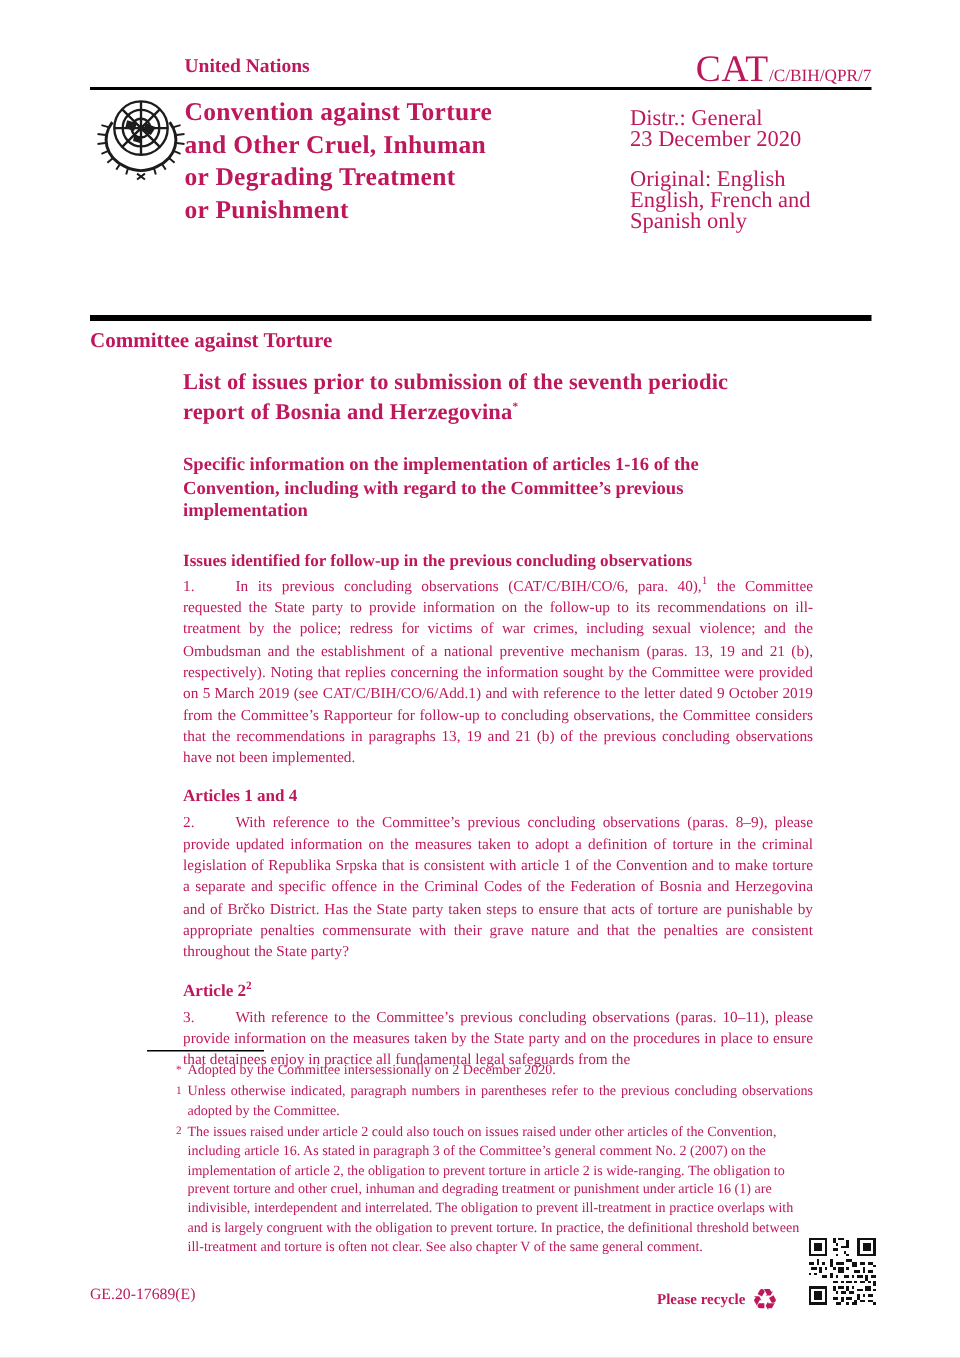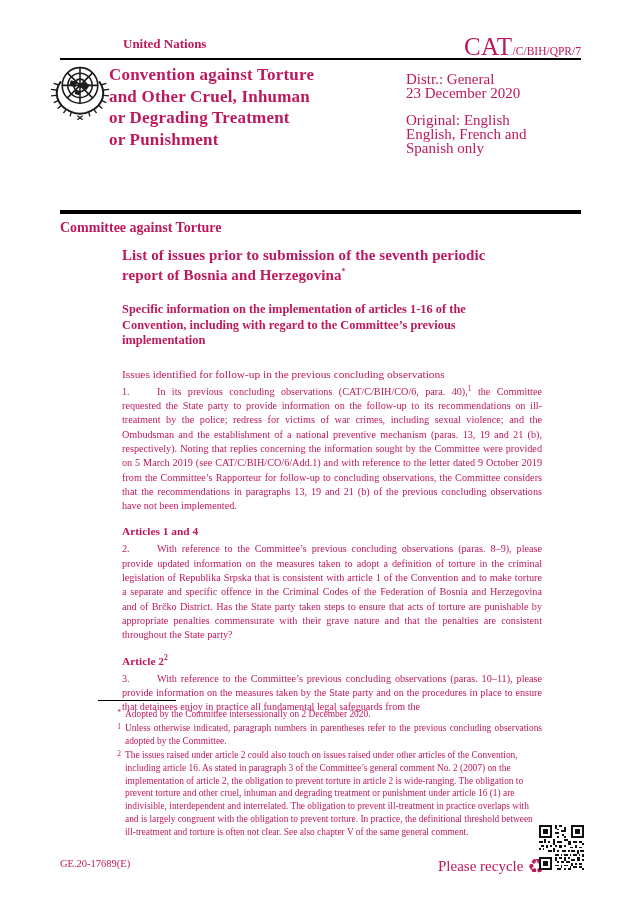--- a/index.html
+++ b/index.html
@@ -8,47 +8,47 @@
     font-family:"Liberation Serif","DejaVu Serif",serif;color:#be185d;
     overflow:hidden;margin:0 auto;box-shadow:0 0 4px rgba(0,0,0,.25);
   }
   
   .header-row{position:absolute;top:32px;left:60px;width:521px;height:26px;border-bottom:2px solid #000;}
   .un-label{position:absolute;left:63px;top:4px;font-weight:bold;font-size:13px;}
   .doc-symbol{position:absolute;right:0;bottom:-3px;white-space:nowrap;}
   .doc-symbol .cat{font-size:25px;letter-spacing:.5px;}
   .doc-symbol .suffix{font-size:11.5px;}
   
-  .masthead{position:absolute;top:60px;left:46px;width:521px;height:145px;}
+  .masthead{position:absolute;top:60px;left:60px;width:521px;height:145px;}
   .emblem{position:absolute;left:1px;top:3px;}
   .treaty-title{position:absolute;left:63px;top:4px;font-size:17px;font-weight:bold;line-height:21.5px;letter-spacing:.2px;}
   .info-block{position:absolute;left:360px;top:12px;font-size:15px;line-height:14px;}
   .info-gap{height:13px;}
   
   .thick-rule{position:absolute;top:210px;left:60px;width:521px;height:3.5px;background:#000;}
   .committee{position:absolute;top:220px;left:60px;font-size:14px;font-weight:bold;}
   
   .content{position:absolute;top:246px;left:122px;width:420px;}
   .doc-title{font-size:15px;font-weight:bold;line-height:19.5px;letter-spacing:.1px;}
   .subtitle{margin-top:17px;font-size:12.4px;font-weight:bold;line-height:15.6px;}
-  .h3{margin-top:19px;font-size:11.4px;font-weight:normal;}
+  .h3{margin-top:19px;font-size:11.4px;font-weight:bold;}
   .h4{margin-top:12px;font-size:11.4px;font-weight:bold;}
   p.body-para{margin:5px 0 0 0;font-size:10.2px;line-height:14.3px;text-align:justify;}
   .pnum{display:inline-block;width:35px;}
   .sup{font-size:7.5px;vertical-align:super;line-height:0;}
   
   .footnotes{position:absolute;top:700px;left:98px;width:444px;}
   .fn-rule{width:78px;border-top:1.2px solid #000;margin:0 0 7px 0;}
   .footnote{position:relative;padding-left:27px;font-size:9.4px;line-height:12.9px;text-align:justify;margin-bottom:1px;}
   .footnote.ragged{text-align:left;}
   .fn-marker{position:absolute;left:8px;top:-1px;width:15px;text-align:right;font-size:7.5px;}
   
   .footer-docnum{position:absolute;left:60px;top:858px;font-size:10.5px;}
   .recycle-block{position:absolute;left:438px;top:856px;display:flex;align-items:center;}
-  .recycle-label{font-weight:normal;font-size:15px;}
+  .recycle-label{font-weight:bold;font-size:10px;}
   .recycle-glyph{font-family:"DejaVu Sans",sans-serif;font-size:20px;line-height:20px;margin-left:4px;}
   .qr{position:absolute;left:539px;top:825px;}
 </style>
 </head>
 <body>
 
 <div class="page">
 
   <div class="header-row">
     <span class="un-label">United Nations</span>

